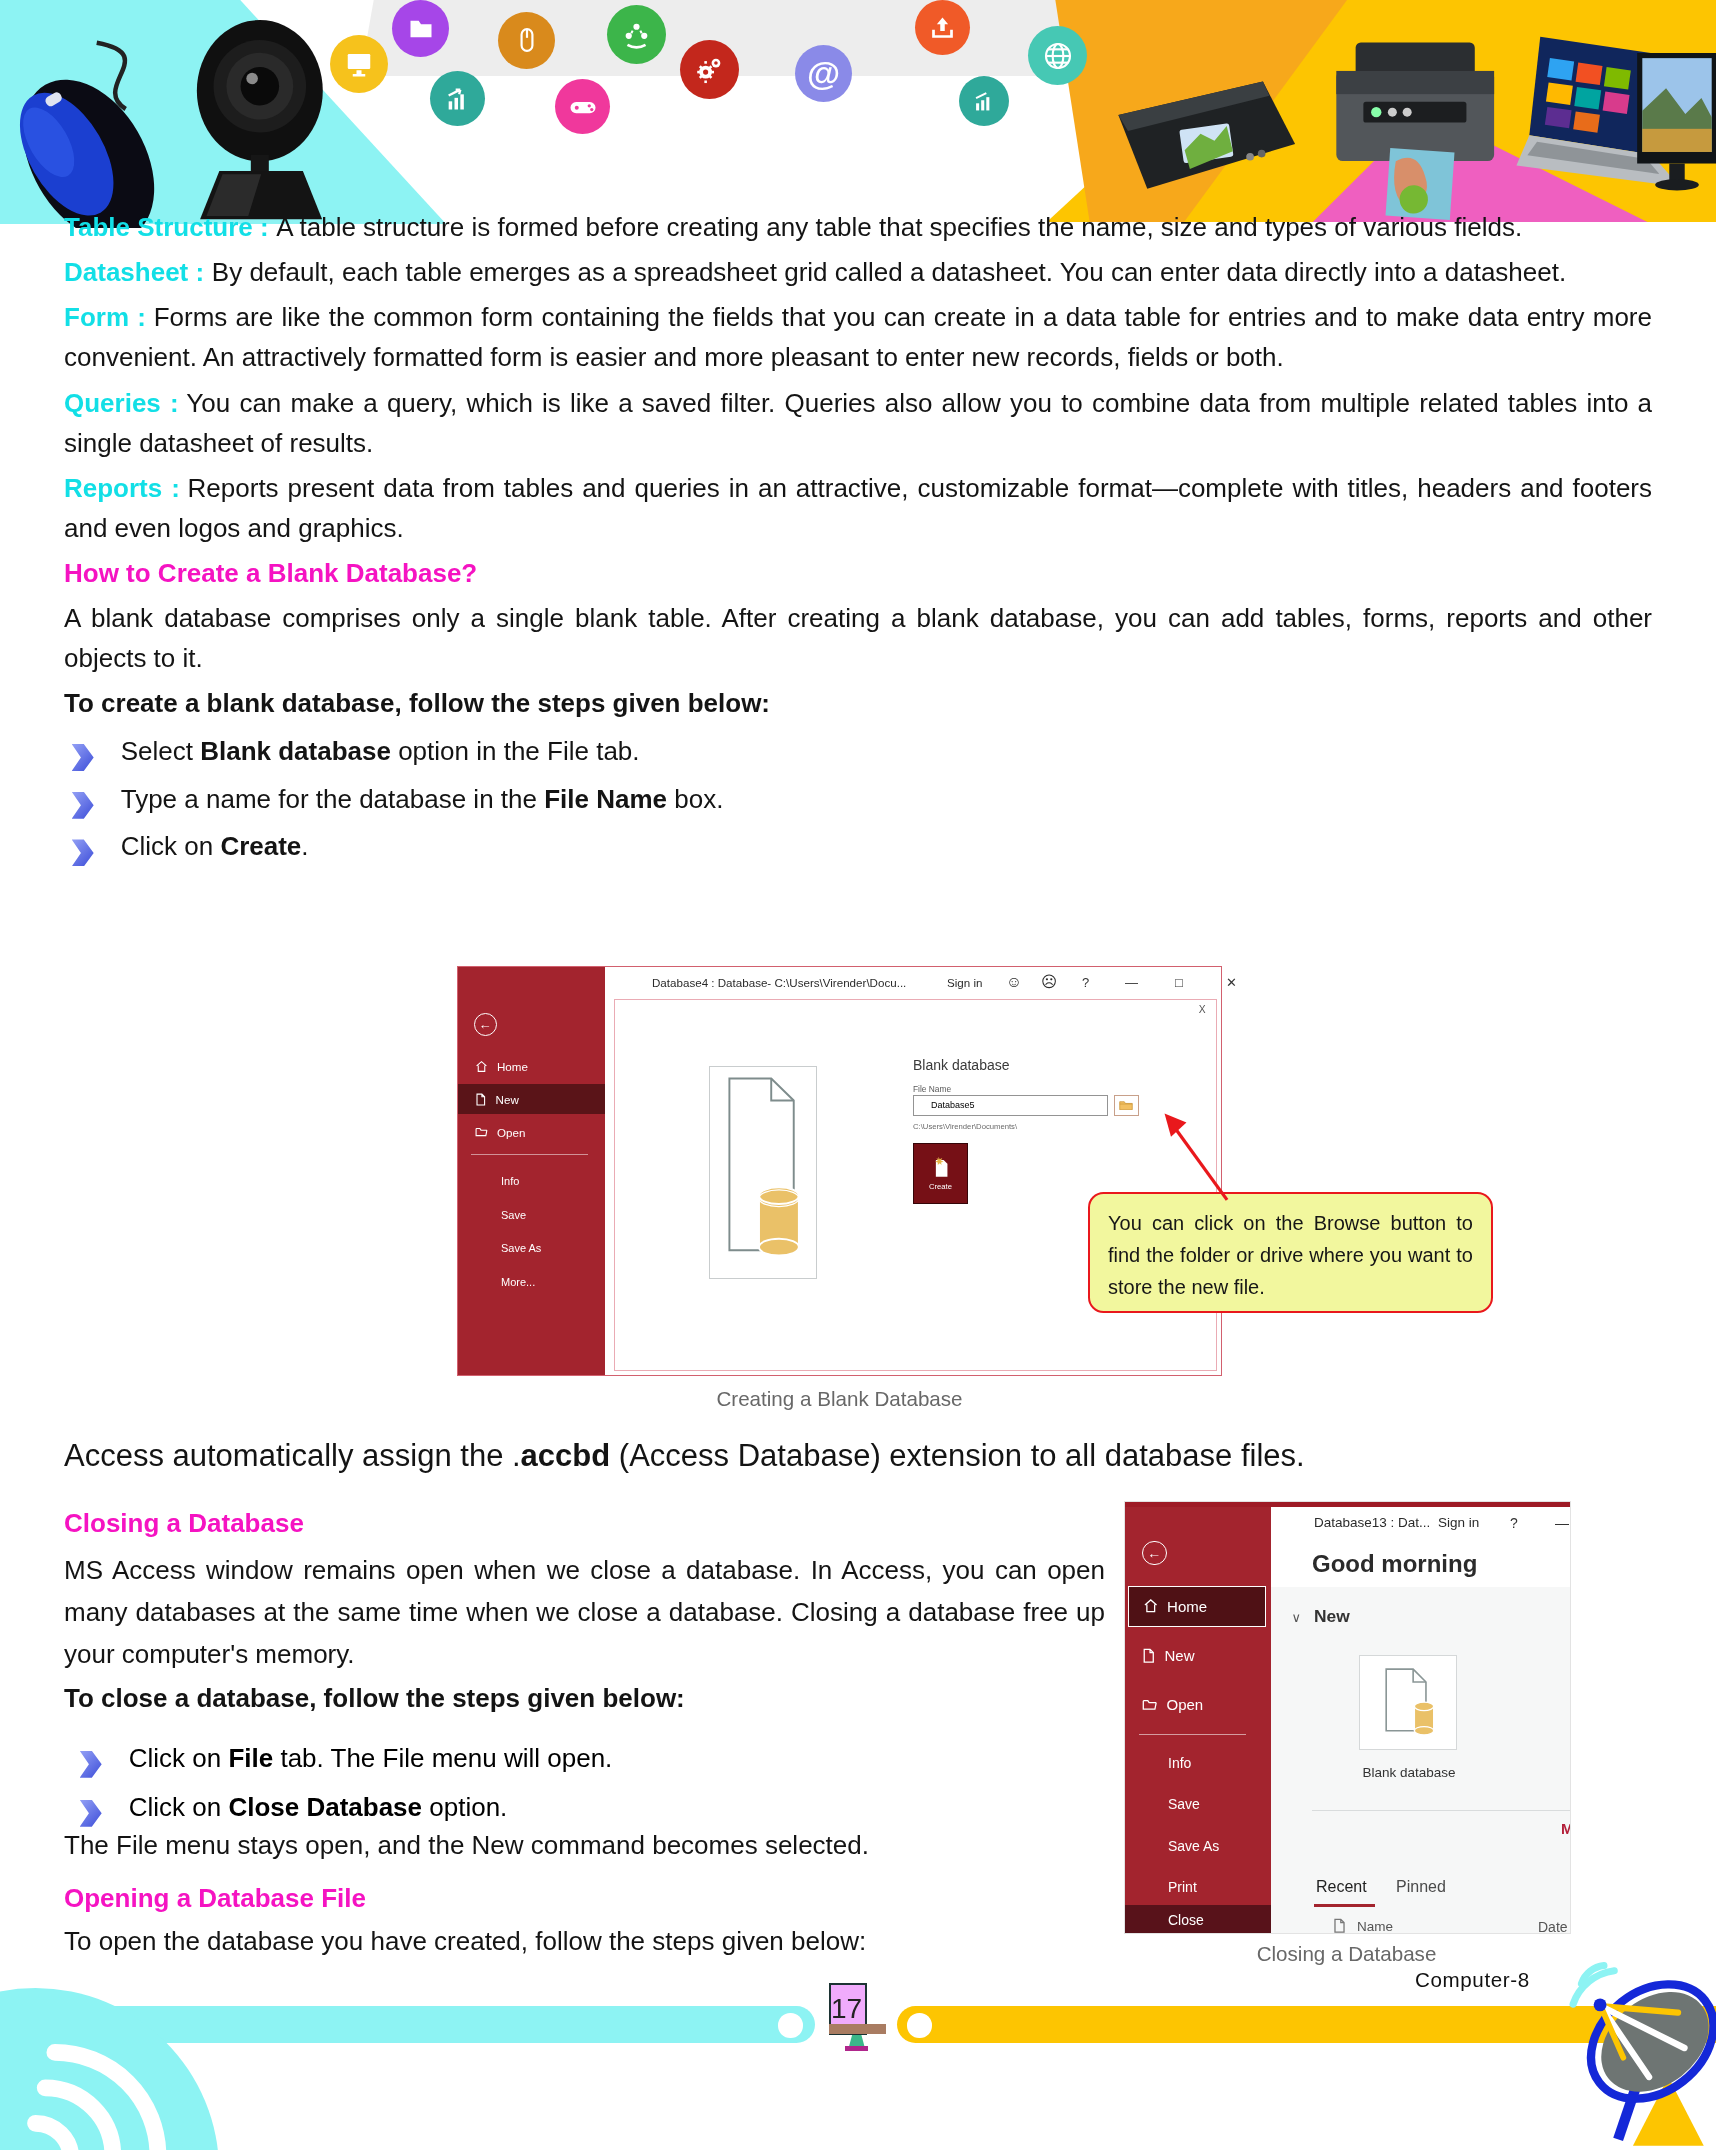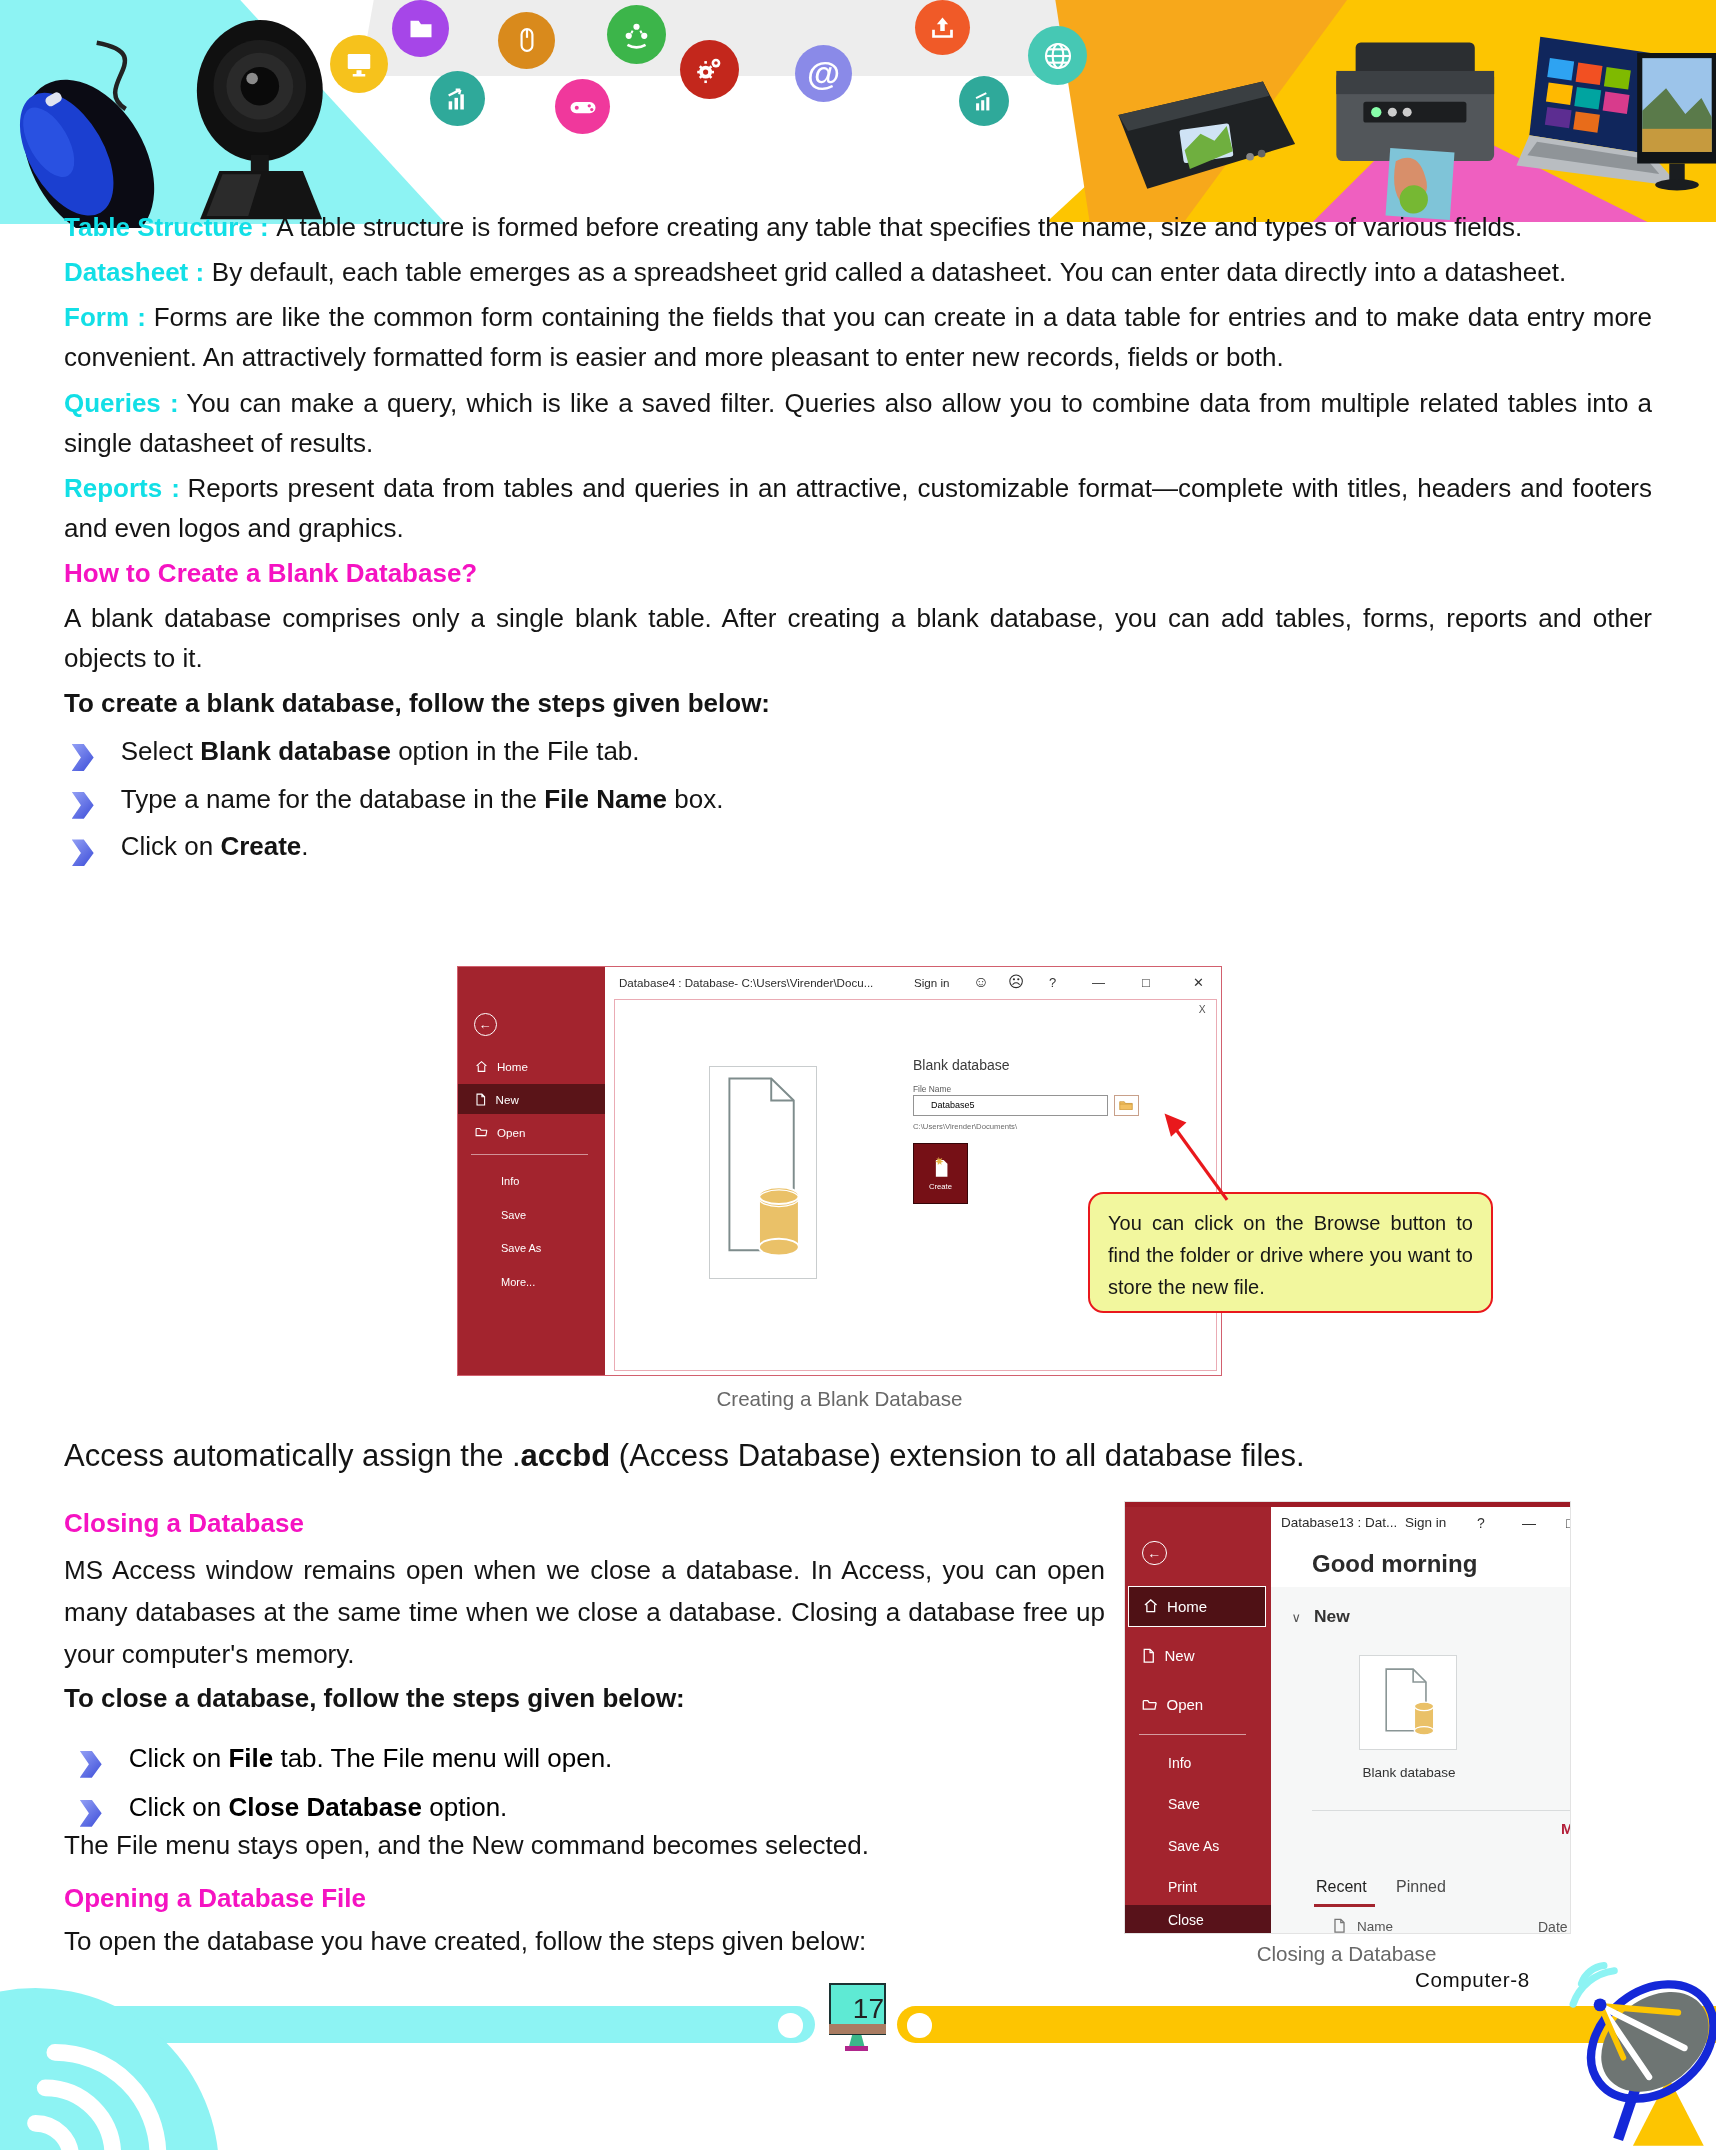--- a/index.html
+++ b/index.html
@@ -35,21 +35,21 @@
   .step .arrow { width:22px; height:27px; margin:6.4px 27px 0 0; flex:0 0 auto;
                  background:linear-gradient(135deg,#93a0f5,#3b4cd8);
                  clip-path:polygon(0 0,55% 0,100% 50%,55% 100%,0 100%,42% 50%); }
 
   
   .shot1 { position:absolute; left:457px; top:966px; width:765px; height:410px;
            background:#fff; border:1.3px solid #d2606e; font-family:"Liberation Sans",sans-serif; }
   .s1-side { position:absolute; left:0; top:0; width:147px; height:100%; background:#a3242e; color:#fff; }
   .s-item { position:absolute; left:0; width:100%; display:flex; align-items:center; gap:9px; padding-left:17px; }
   .s-sub  { padding-left:43px; }
-  .titlebar-el { position:absolute; color:#2b2b2b; white-space:nowrap; }
+  .titlebar-el { position:absolute; color:#2b2b2b; white-space:nowrap;margin-left:33px; }
 
   .callout { position:absolute; left:1088px; top:1192px; width:405px; height:121px;
              background:#f2f79e; border:2.6px solid #e9181c; border-radius:15.5px;
              padding:13px 18px; font-size:20px; line-height:32px; color:#161616; text-align:justify; z-index:30; }
   .caption { position:absolute; color:#686868; font-size:20.6px; text-align:center; }
 
   
   .shot2 { position:absolute; left:1124px; top:1501px; width:447px; height:433px;
            background:#fff; border:0.6px solid #e3e3e3; overflow:hidden; }
   .s2-side { position:absolute; left:0; top:4.5px; width:146px; height:428px; background:#a3242e; color:#fff; }
@@ -434,21 +434,21 @@
 
   <div class="caption" style="left:1153px;top:1942px;width:387px">Closing a Database</div>
 
   <span class="abs" style="left:1415px;top:1968px;font-size:20.6px;color:#111;letter-spacing:0.6px">Computer-8</span>
 
   <div class="pillbar" style="left:-52px;width:867px;background:#8df3f3"></div>
   <div class="pillhole" style="left:778px"></div>
   <div class="pillbar" style="left:897px;width:820px;border-top-right-radius:0;border-bottom-right-radius:0;background:#fdc501"></div>
   <div class="pillhole" style="left:907px"></div>
 
-  <div class="abs" style="left:829px;top:1983px;width:57px;height:52px;background:#5eead4;border:2.6px solid #1c3333;display:flex;align-items:center;justify-content:flex-end">
+  <div class="abs" style="left:829px;top:1983px;width:38px;height:52px;background:#f0abfc;border:2.6px solid #1c3333;display:flex;align-items:center;justify-content:flex-start">
     <span style="font-size:28px;color:#222">17</span>
   </div>
   <div class="abs" style="left:829px;top:2024px;width:57px;height:10.3px;background:#a97c62"></div>
   <div class="abs" style="left:849px;top:2035px;width:15.5px;height:11.6px;background:#3cb88a;clip-path:polygon(20% 0,80% 0,100% 100%,0 100%)"></div>
   <div class="abs" style="left:845px;top:2046px;width:23px;height:5.2px;background:#b0268c"></div>
 
   <svg class="abs" style="left:0;top:1959px" width="245" height="192" viewBox="0 0 380 298">
     <circle cx="55" cy="330" r="285" fill="#8df3f3"></circle>
     <g fill="none" stroke="#fff" stroke-width="26" stroke-linecap="round">
       <path d="M55,255 A55,55 0 0 1 110,310"></path>

